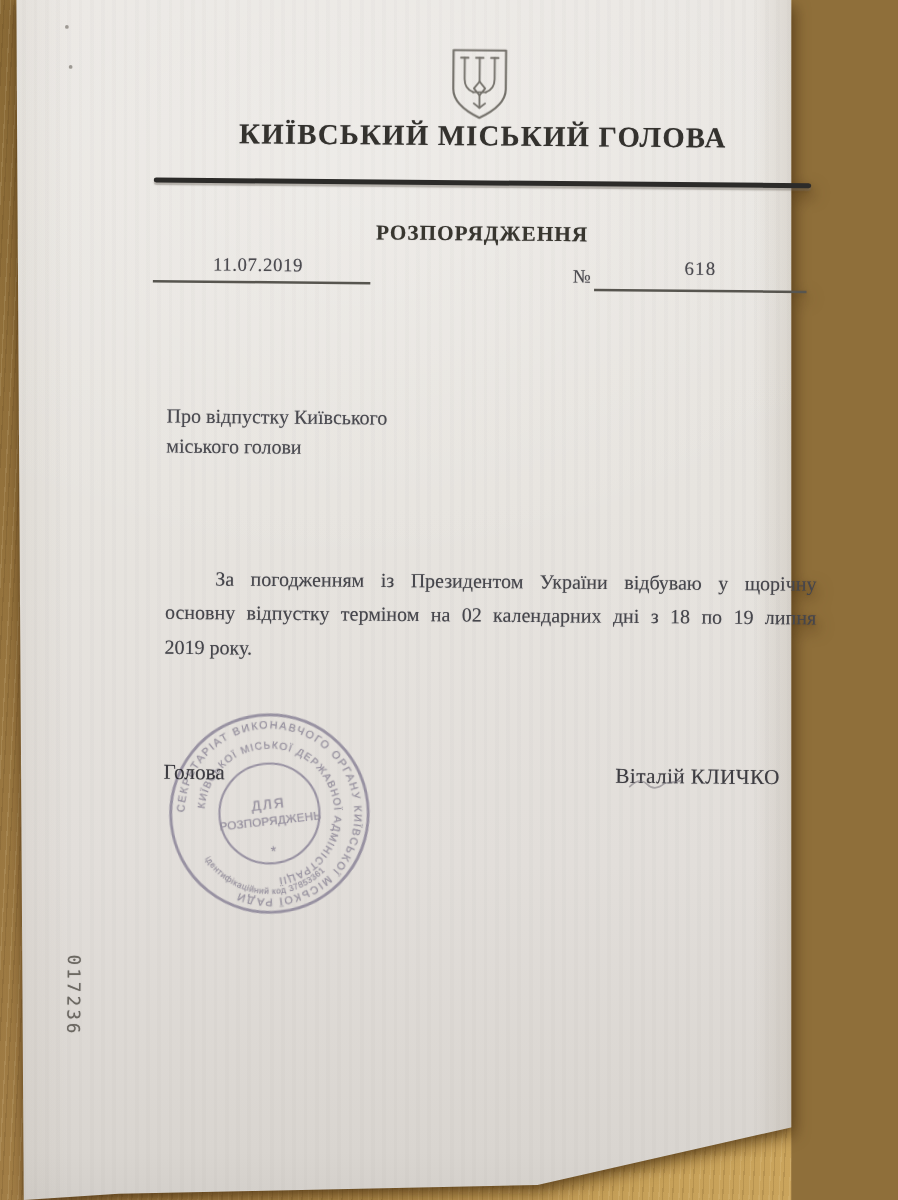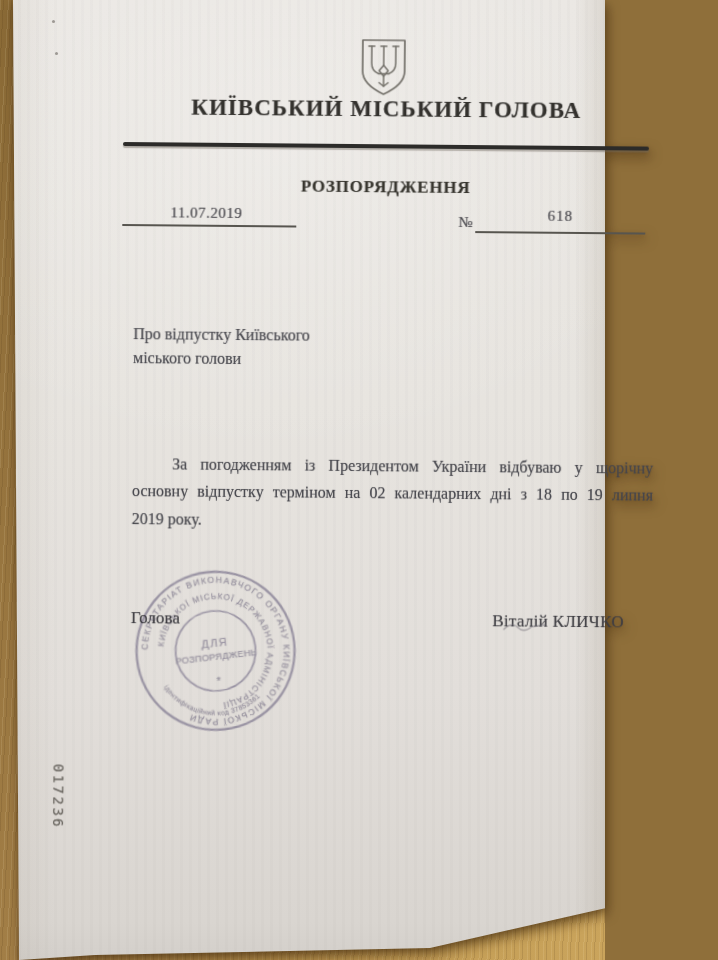--- a/index.html
+++ b/index.html
@@ -1,17 +1,17 @@
 <!DOCTYPE html>
 <html><head>
 <meta charset="utf-8">
 <style>
   html,body{margin:0;padding:0;}
   body{width:718px;height:960px;overflow:hidden;background:#8f6f3a;}
-  .scene{position:relative;width:605px;height:960px;font-family:"Liberation Serif","DejaVu Serif",serif;}
+  .scene{position:relative;width:605px;height:960px;font-family:"Liberation Serif","DejaVu Serif",serif;padding-left:28px;}
 
   
   .wood{position:absolute;inset:0;
     background:
       repeating-linear-gradient(93deg, rgba(255,240,200,.12) 0 1px, rgba(0,0,0,0) 1px 3px, rgba(70,45,15,.14) 3px 4px, rgba(0,0,0,0) 4px 8px),
       linear-gradient(100deg,#8a6a36 0%,#a8834a 28%,#b48e4c 55%,#c6a058 85%,#caa45c 100%);
   }
 
   
   .paper-wrap{position:absolute;inset:0;filter:drop-shadow(2px 5px 6px rgba(55,33,8,.55)) drop-shadow(-1px 2px 2px rgba(80,50,15,.3));}

